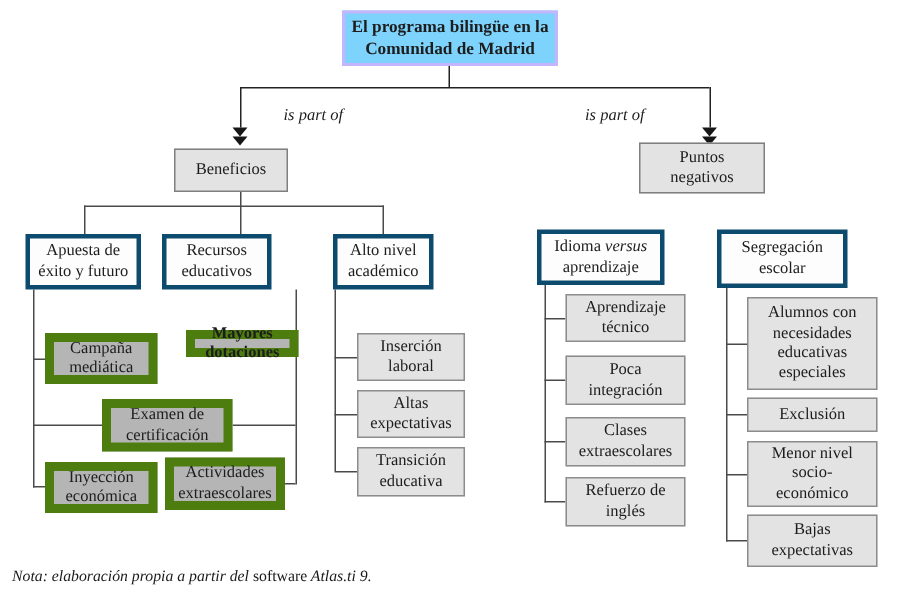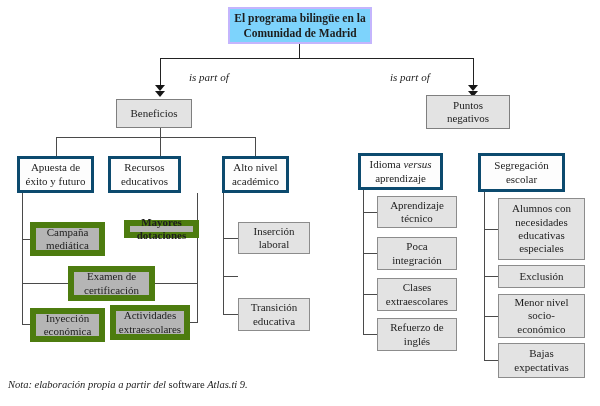--- a/index.html
+++ b/index.html
@@ -109,20 +109,23 @@
   </div>
 
   <div class="ln" style="left:223px;top:193px;width:1px;height:121px;"></div>
   <div class="ln" style="left:223px;top:238px;width:15px;height:1px;"></div>
   <div class="ln" style="left:223px;top:276px;width:15px;height:1px;"></div>
   <div class="ln" style="left:223px;top:314px;width:15px;height:1px;"></div>
 
   <div class="node light" style="left:238px;top:222px;width:72px;height:32px;">
     <span>Inserción laboral</span>
   </div>
+  <div class="node light" style="left:238px;top:260px;width:72px;height:32px;">
+    <span>Altas expectativas</span>
+  </div>
   <div class="node light" style="left:238px;top:298px;width:72px;height:33px;justify-content:center;">
     <span>Transición educativa</span>
   </div>
 
   <div class="ln" style="left:363px;top:190px;width:1px;height:145px;"></div>
   <div class="ln" style="left:363px;top:212px;width:14px;height:1px;"></div>
   <div class="ln" style="left:363px;top:253px;width:14px;height:1px;"></div>
   <div class="ln" style="left:363px;top:294px;width:14px;height:1px;"></div>
   <div class="ln" style="left:363px;top:334px;width:14px;height:1px;"></div>
 

